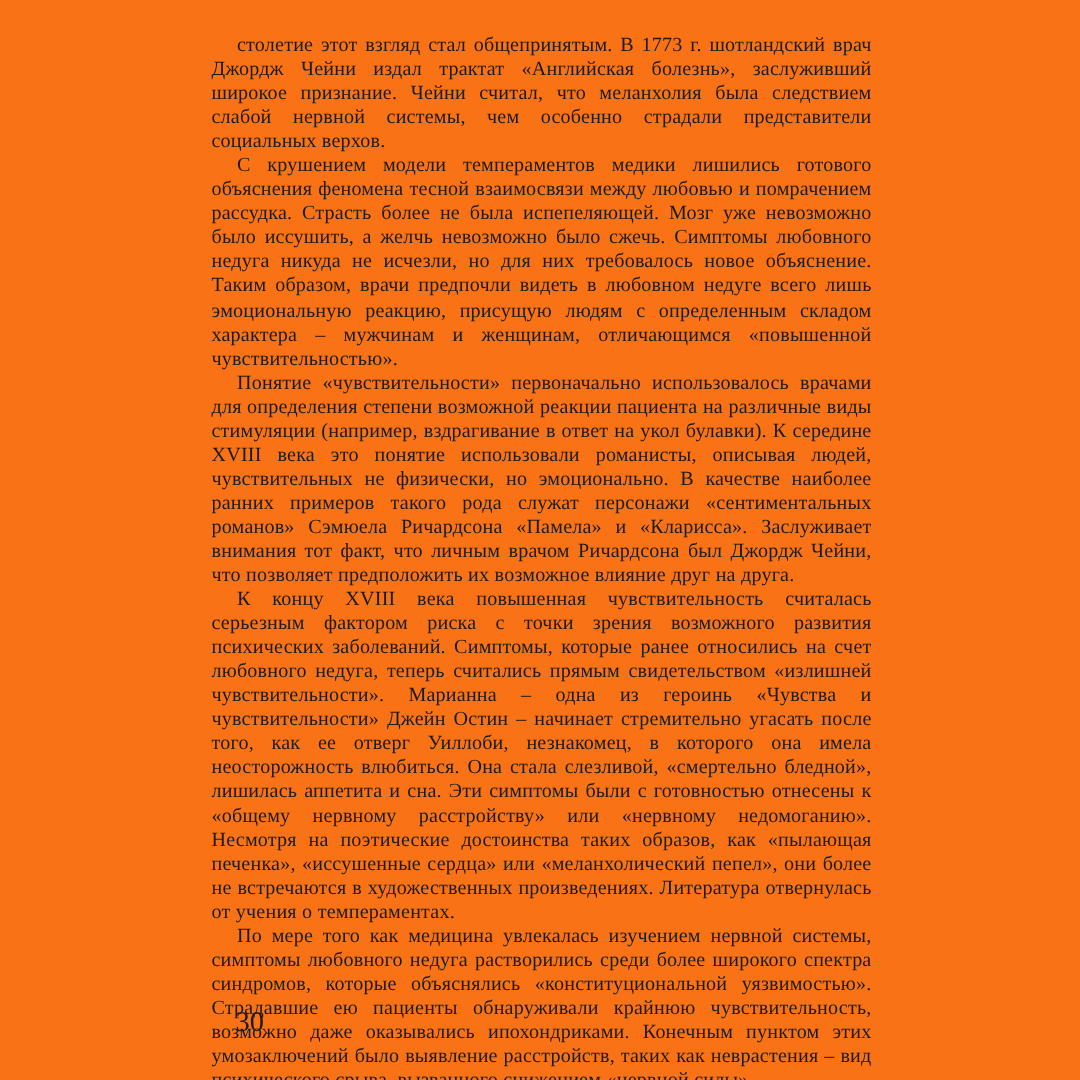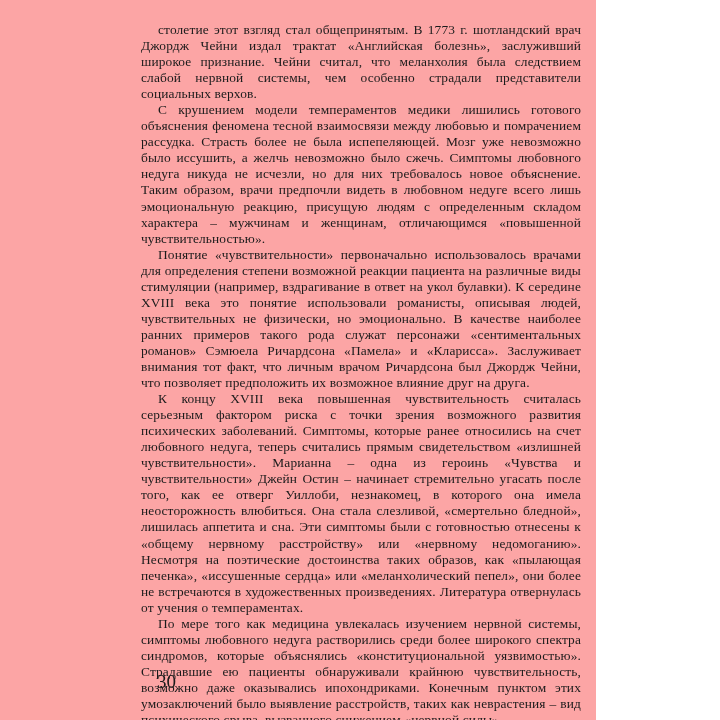--- a/index.html
+++ b/index.html
@@ -9,23 +9,23 @@
   }
   body {
     width: 720px;
     height: 720px;
     overflow: hidden;
     font-family: "Liberation Serif", "DejaVu Serif", serif;
     color: #1b1b1b;
   }
   .page {
     position: relative;
-    width: 596px;
+    width: 720px;
     height: 720px;
-    background: #fca5a5;
+    background: #f97316;
   }
   .text-column {
     position: absolute;
     left: 141px;
     top: 22px;
     width: 440px;
   }
   .para {
     margin: 0;
     text-indent: 17px;

